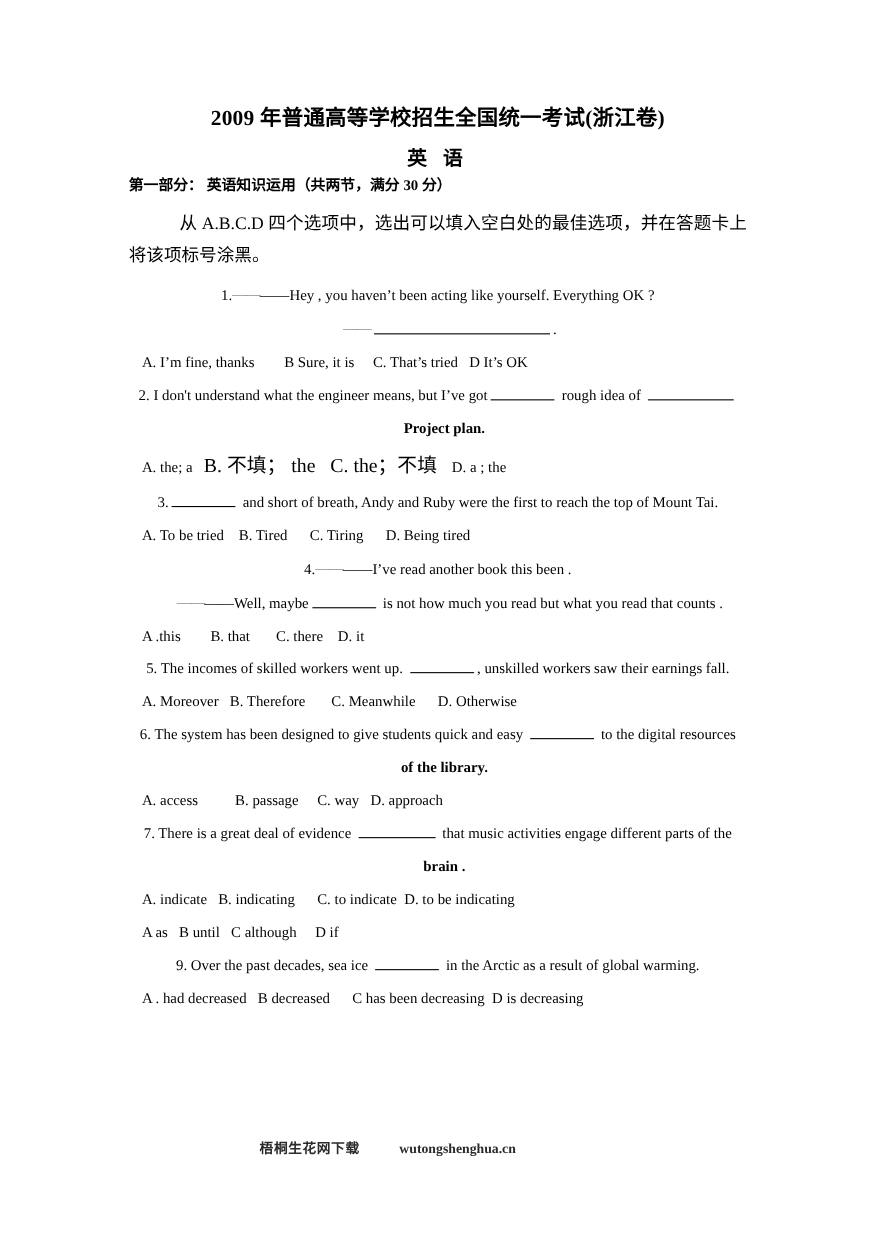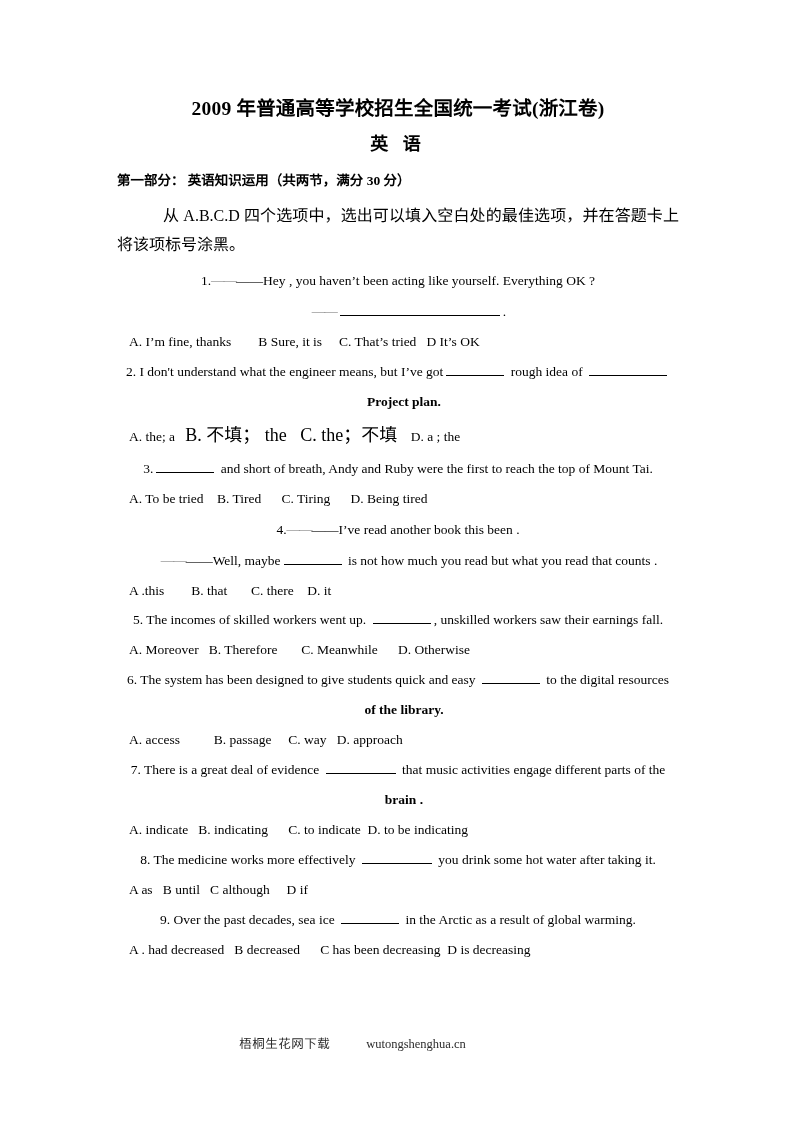--- a/index.html
+++ b/index.html
@@ -40,21 +40,21 @@
     line-height: 1.35;
     margin: 0 0 10px 0;
     white-space: nowrap;
   }
   .doc-subtitle {
     text-align: center;
     font-size: 18px;
     font-weight: bold;
     letter-spacing: 5px;
     line-height: 1.35;
-    margin: 0 0 14px 0;
+    margin: 0 0 2px 0;
   }
 
   
   .part-head {
     font-size: 13.5px;
     font-weight: bold;
     line-height: 1.5;
     margin: 0 0 10px 0;
   }
   .section-head {
@@ -127,20 +127,21 @@
   
   .footer {
     position: absolute;
     left: 0;
     top: 1035px;
     width: 705px;
     text-align: center;
     font-size: 12.5px;
     color: #2b2b2b;
     line-height: 1.4;
+    font-weight: bold;
   }
   .footer .site {
     display: inline-block;
     margin-left: 36px;
     font-family: "Liberation Serif", "DejaVu Serif", serif;
   }
   .footer .cn-mark {
     font-family: "DejaVu Sans", "Liberation Sans", sans-serif;
     letter-spacing: 0.5px;
   }
@@ -205,21 +206,20 @@
 
     <div class="question">
       <div class="q-line"><span>7.</span> <span>There is a great deal of evidence</span> <span class="blank w-lg"></span> <span>that music activities engage different parts of the</span></div>
       <div class="q-line cont">brain .</div>
       <div class="opts">
         <span class="opt">A. indicate</span>&nbsp;&nbsp;&nbsp;<span class="opt">B. indicating</span>&nbsp;&nbsp;&nbsp;&nbsp;&nbsp;&nbsp;<span class="opt">C. to indicate</span>&nbsp;&nbsp;<span class="opt">D. to be indicating</span>
       </div>
     </div>
 
     <div class="question">
-      <div class="q-line"><span>8.</span> <span>The medicine works more effectively</span> <span class="blank w-lg"></span> <span>you drink some hot water after taking it.</span></div>
       <div class="opts">
         <span class="opt">A as</span>&nbsp;&nbsp;&nbsp;<span class="opt">B until</span>&nbsp;&nbsp;&nbsp;<span class="opt">C although</span>&nbsp;&nbsp;&nbsp;&nbsp;&nbsp;<span class="opt">D if</span>
       </div>
     </div>
 
     <div class="question">
       <div class="q-line"><span>9.</span> <span>Over the past decades, sea ice</span> <span class="blank w-md"></span> <span>in the Arctic as a result of global warming.</span></div>
       <div class="opts">
         <span class="opt">A . had   decreased</span>&nbsp;&nbsp;&nbsp;<span class="opt">B    decreased</span>&nbsp;&nbsp;&nbsp;&nbsp;&nbsp;&nbsp;<span class="opt">C has been decreasing</span>&nbsp;&nbsp;<span class="opt">D is decreasing</span>
       </div>

